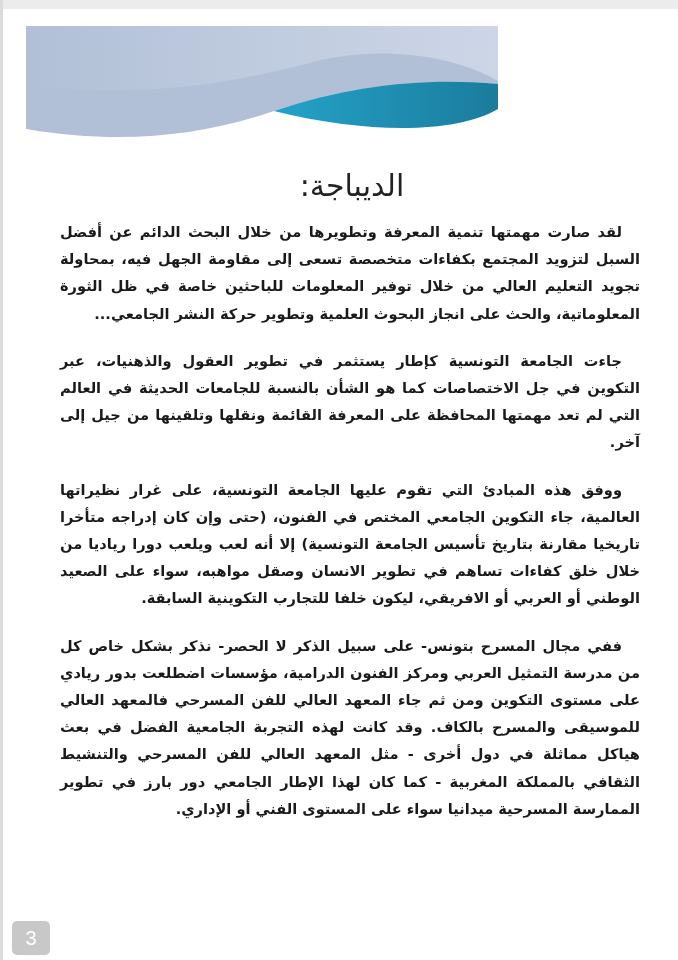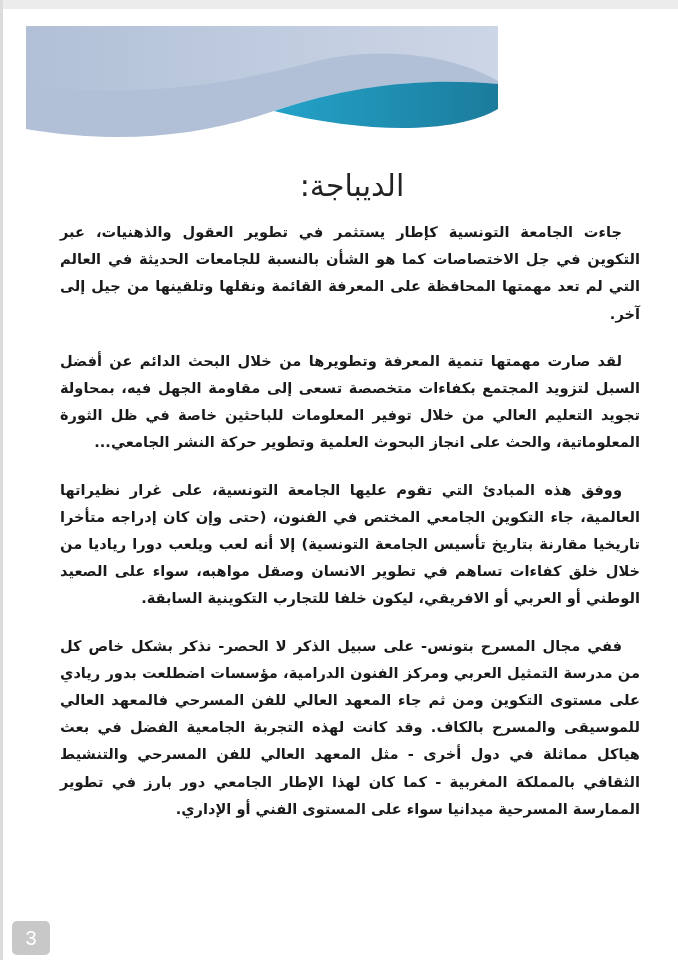--- a/index.html
+++ b/index.html
@@ -67,19 +67,19 @@
     <rect x="0" y="0" width="472" height="80" fill="url(#bgGrad)"></rect>
     <path d="M0,0 L472,0 L472,55 C420,25 340,20 280,38 C200,60 120,75 0,60 Z" fill="url(#bgGrad)"></path>
     <path d="M0,60 C120,72 200,58 280,38 C340,20 420,25 472,55 L472,58 C400,52 330,58 248,85 C170,112 90,118 0,103 Z" id="midWave" fill="#b1c0d7"></path>
     <path d="M248,85 C330,58 400,52 472,58 L472,83 C430,108 340,108 248,85 Z" fill="url(#tealGrad)"></path>
   </svg>
 </div>
 
 <h1 class="doc-title">الديباجة:</h1>
 
 <div class="body-text">
+  <p>لقد صارت مهمتها تنمية المعرفة وتطويرها من خلال البحث الدائم عن أفضل السبل لتزويد المجتمع بكفاءات متخصصة تسعى إلى مقاومة الجهل فيه، بمحاولة تجويد التعليم العالي من خلال توفير المعلومات للباحثين خاصة في ظل الثورة المعلوماتية، والحث على انجاز البحوث العلمية وتطوير حركة النشر الجامعي...</p>
   <p>جاءت الجامعة التونسية كإطار يستثمر في تطوير العقول والذهنيات، عبر التكوين في جل الاختصاصات كما هو الشأن بالنسبة للجامعات الحديثة في العالم التي لم تعد مهمتها المحافظة على المعرفة القائمة ونقلها وتلقينها من جيل إلى آخر.</p>
-  <p>لقد صارت مهمتها تنمية المعرفة وتطويرها من خلال البحث الدائم عن أفضل السبل لتزويد المجتمع بكفاءات متخصصة تسعى إلى مقاومة الجهل فيه، بمحاولة تجويد التعليم العالي من خلال توفير المعلومات للباحثين خاصة في ظل الثورة المعلوماتية، والحث على انجاز البحوث العلمية وتطوير حركة النشر الجامعي...</p>
   <p>ووفق هذه المبادئ التي تقوم عليها الجامعة التونسية، على غرار نظيراتها العالمية، جاء التكوين الجامعي المختص في الفنون، (حتى وإن كان إدراجه متأخرا تاريخيا مقارنة بتاريخ تأسيس الجامعة التونسية) إلا أنه لعب ويلعب دورا رياديا من خلال خلق كفاءات تساهم في تطوير الانسان وصقل مواهبه، سواء على الصعيد الوطني أو العربي أو الافريقي، ليكون خلفا للتجارب التكوينية السابقة.</p>
   <p>ففي مجال المسرح بتونس- على سبيل الذكر لا الحصر- نذكر بشكل خاص كل من مدرسة التمثيل العربي ومركز الفنون الدرامية، مؤسسات اضطلعت بدور ريادي على مستوى التكوين ومن ثم جاء المعهد العالي للفن المسرحي فالمعهد العالي للموسيقى والمسرح بالكاف. وقد كانت لهذه التجربة الجامعية الفضل في بعث هياكل مماثلة في دول أخرى - مثل المعهد العالي للفن المسرحي والتنشيط الثقافي بالمملكة المغربية - كما كان لهذا الإطار الجامعي دور بارز في تطوير الممارسة المسرحية ميدانيا سواء على المستوى الفني أو الإداري.</p>
 </div>
 
 <div class="page-num">3</div>
 
 </body></html>

